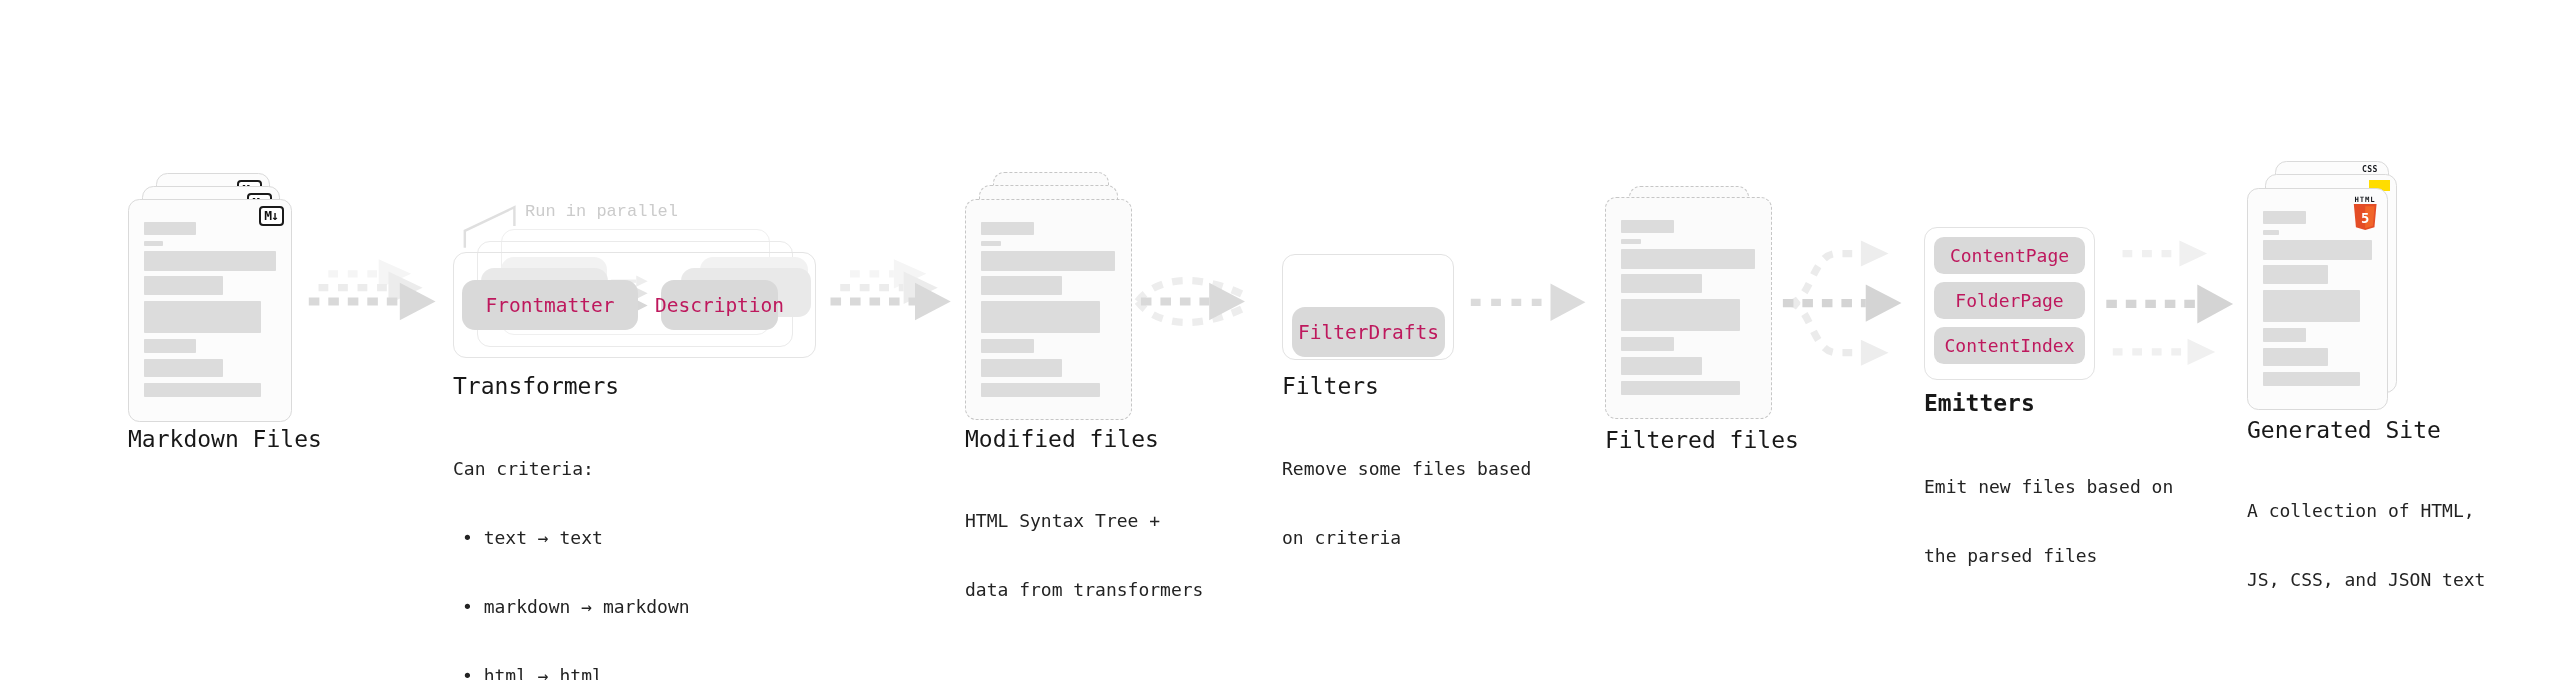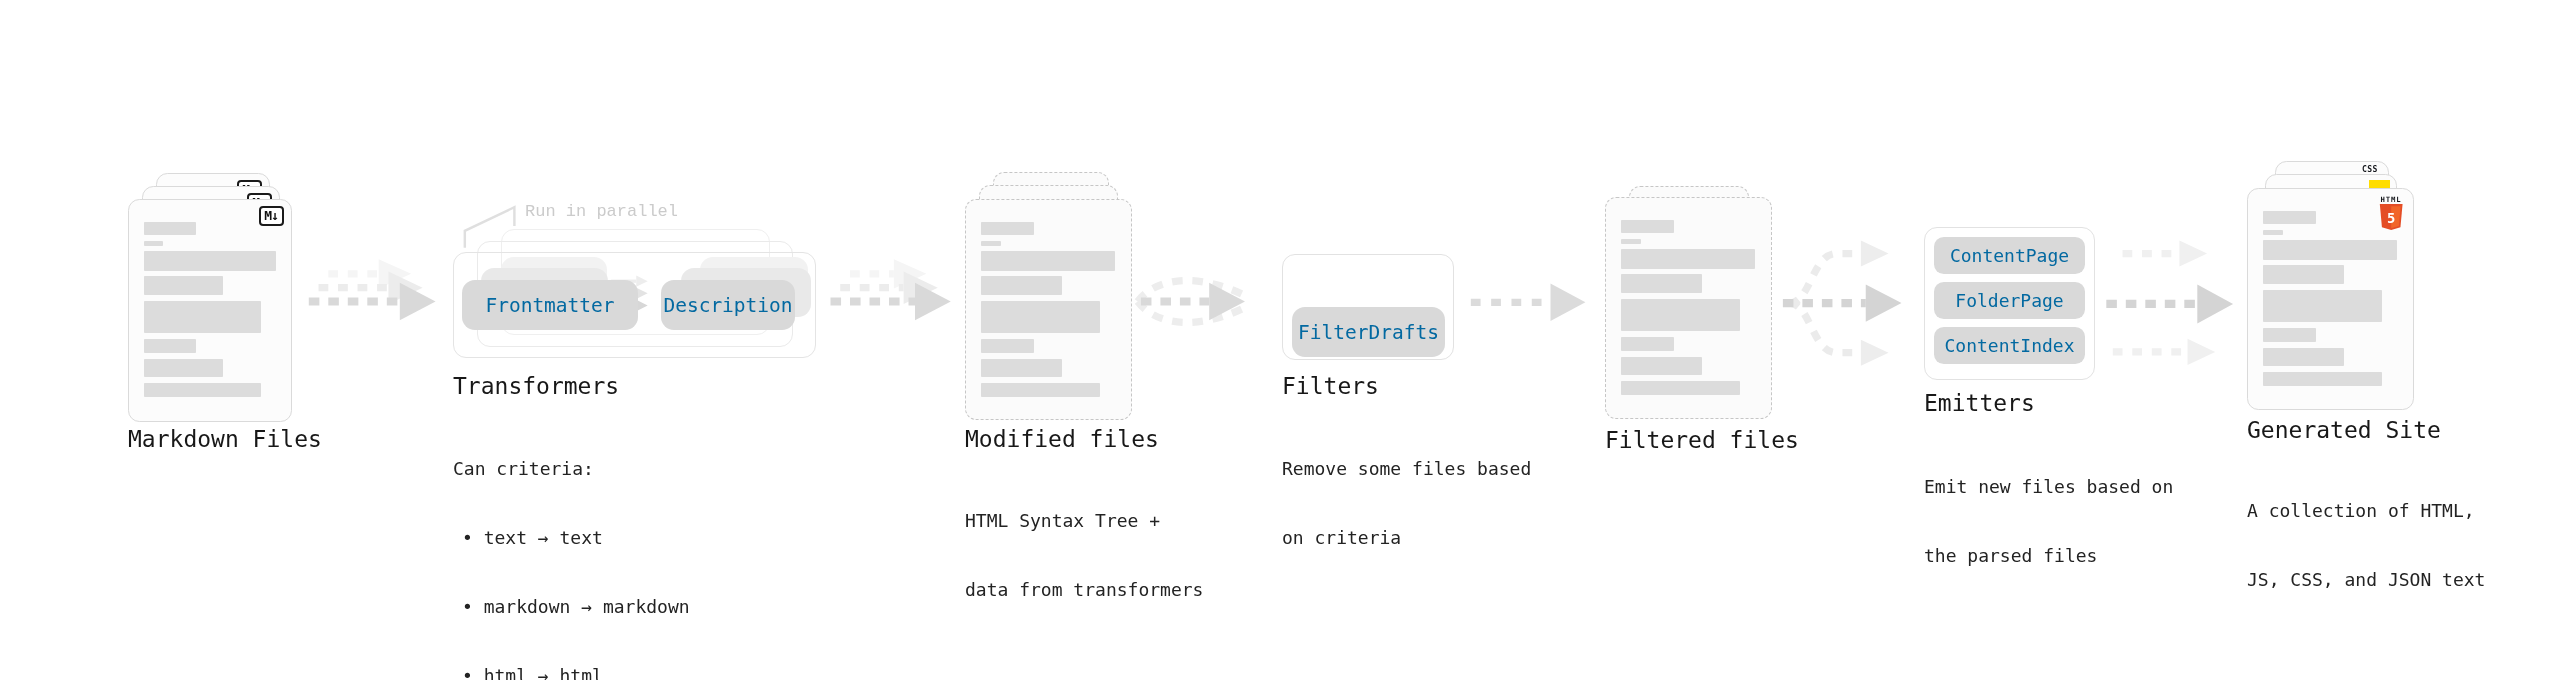--- a/index.html
+++ b/index.html
@@ -8,21 +8,21 @@
   svg.arrows{position:absolute;left:0;top:0;}
   .card{position:absolute;background:#fcfcfc;border:1.6px solid #dadada;border-radius:11.4px;box-sizing:border-box;}
   .card.dashed{border:1.6px dashed #c6c6c6;background:#fbfbfb;}
   .mdbadge{position:absolute;top:5.7px;right:7.3px;background:#ffffff;border:2.4px solid #1a1a1a;border-radius:4.1px;
            font-weight:bold;font-size:13px;line-height:1;padding:1.6px 3.3px;letter-spacing:-0.8px;color:#111111;}
   .bars{position:absolute;left:15.4px;top:22px;right:11.4px;display:flex;flex-direction:column;gap:5.7px;}
   .bar{background:#dcdcdc;border-radius:0.8px;}
   .heading{position:absolute;font-size:23px;line-height:25px;color:#181818;white-space:pre;}
   .desc{position:absolute;font-size:18px;line-height:23px;color:#232323;white-space:pre;}
   .pill{position:absolute;background:#d9d9d9;border-radius:13px;display:flex;align-items:center;justify-content:center;
-        font-size:19.5px;color:#0369a1;box-sizing:border-box;white-space:pre;}
+        font-size:19.5px;color:#be185d;box-sizing:border-box;white-space:pre;}
   .pill.small{font-size:18px;border-radius:9.8px;}
   .pill.ghost1{background:#e9e9e9;}
   .pill.ghost2{background:#f2f2f2;}
   .tbox{position:absolute;border:1.6px solid #e4e4e4;border-radius:13px;box-sizing:border-box;background:transparent;}
   .tbox.mid{border-color:#eaeaea;}
   .tbox.back{border-color:#efefef;}
   .annotation{position:absolute;font-size:17px;color:#cbcbcb;white-space:pre;}
   .panel{position:absolute;border:1.6px solid #e2e2e2;border-radius:13px;background:#ffffff;box-sizing:border-box;}
   .badge-css{position:absolute;top:3.3px;right:6.5px;width:23px;text-align:center;}
   .badge-css .t{font-size:8.1px;font-weight:bold;line-height:8.1px;color:#16181d;letter-spacing:0.4px;}
@@ -123,21 +123,21 @@
 
   <div>
     <div class="tbox back" style="left:501px;top:229px;width:269px;height:106px;"></div>
     <div class="tbox mid" style="left:477px;top:241px;width:316px;height:106px;"></div>
     <div class="tbox" style="left:453px;top:252px;width:363px;height:106px;"></div>
     <div class="pill ghost2" style="left:501px;top:257px;width:106px;height:47px;"></div>
     <div class="pill ghost2" style="left:700px;top:257px;width:108px;height:47px;"></div>
     <div class="pill ghost1" style="left:481px;top:268px;width:127px;height:49px;"></div>
     <div class="pill ghost1" style="left:681px;top:268px;width:130px;height:49px;"></div>
     <div class="pill" style="left:462px;top:280px;width:176px;height:50px;">Frontmatter</div>
-    <div class="pill" style="left:661px;top:280px;width:134px;height:50px;">Description</div>
+    <div class="pill" style="left:661px;top:280px;width:117px;height:50px;">Description</div>
     <div class="annotation" style="left:525px;top:202px;font-family:Liberation Mono, monospace;">Run in parallel</div>
     <div class="heading" style="left:453px;top:374px;">Transformers</div>
     <div class="desc" style="left:453px;top:411px;">
       <div>Can criteria:</div>
       <div class="indent">• text → text</div>
       <div class="indent">• markdown → markdown</div>
       <div class="indent">• html → html</div>
     </div>
   </div>
 
@@ -188,38 +188,38 @@
         </div>
     </div>
     <div class="heading" style="left:1605px;top:428px;">Filtered files</div>
   </div>
 
   <div>
     <div class="panel" style="left:1924px;top:227px;width:171px;height:153px;"></div>
     <div class="pill small" style="left:1934px;top:237px;width:151px;height:37px;">ContentPage</div>
     <div class="pill small" style="left:1934px;top:282px;width:151px;height:37px;">FolderPage</div>
     <div class="pill small" style="left:1934px;top:327px;width:151px;height:37px;">ContentIndex</div>
-    <div class="heading" style="left:1924px;top:391px;">Emitters</div>
+    <div class="heading" style="left:1924px;top:391px;font-weight:bold;">Emitters</div>
     <div class="desc" style="left:1924px;top:429px;">
       <div>Emit new files based on</div>
       <div>the parsed files</div>
     </div>
   </div>
 
   <div>
     <div class="card" style="left:2275px;top:161px;width:114px;height:219px;">
       <div class="badge-css">
         <div class="t">CSS</div>
         <div class="u"></div>
       </div>
     </div>
     <div class="card" style="left:2265px;top:174px;width:132px;height:219px;">
       <div class="badge-js"></div>
     </div>
-    <div class="card" style="left:2247px;top:188px;width:167px;height:222px;">
+    <div class="card" style="left:2247px;top:188px;width:141px;height:222px;">
       <div class="badge-html">
         <div class="t">HTML</div>
         <svg width="24.4" height="27" viewBox="0 0 30 33">
           <path d="M1 0 L29 0 L26.4 28.6 L15 32 L3.6 28.6 Z" fill="#e44d26"></path>
           <path d="M15 2.6 L26.6 2.6 L24.4 27 L15 29.8 Z" fill="#f16529"></path>
           <text x="15" y="23" text-anchor="middle" font-size="17" font-weight="bold" fill="#ffffff" font-family="DejaVu Sans Mono, monospace">5</text>
         </svg>
       </div>
       <div class="bars">
           <div class="bar" style="width: 38%; height: 13px;"></div>

